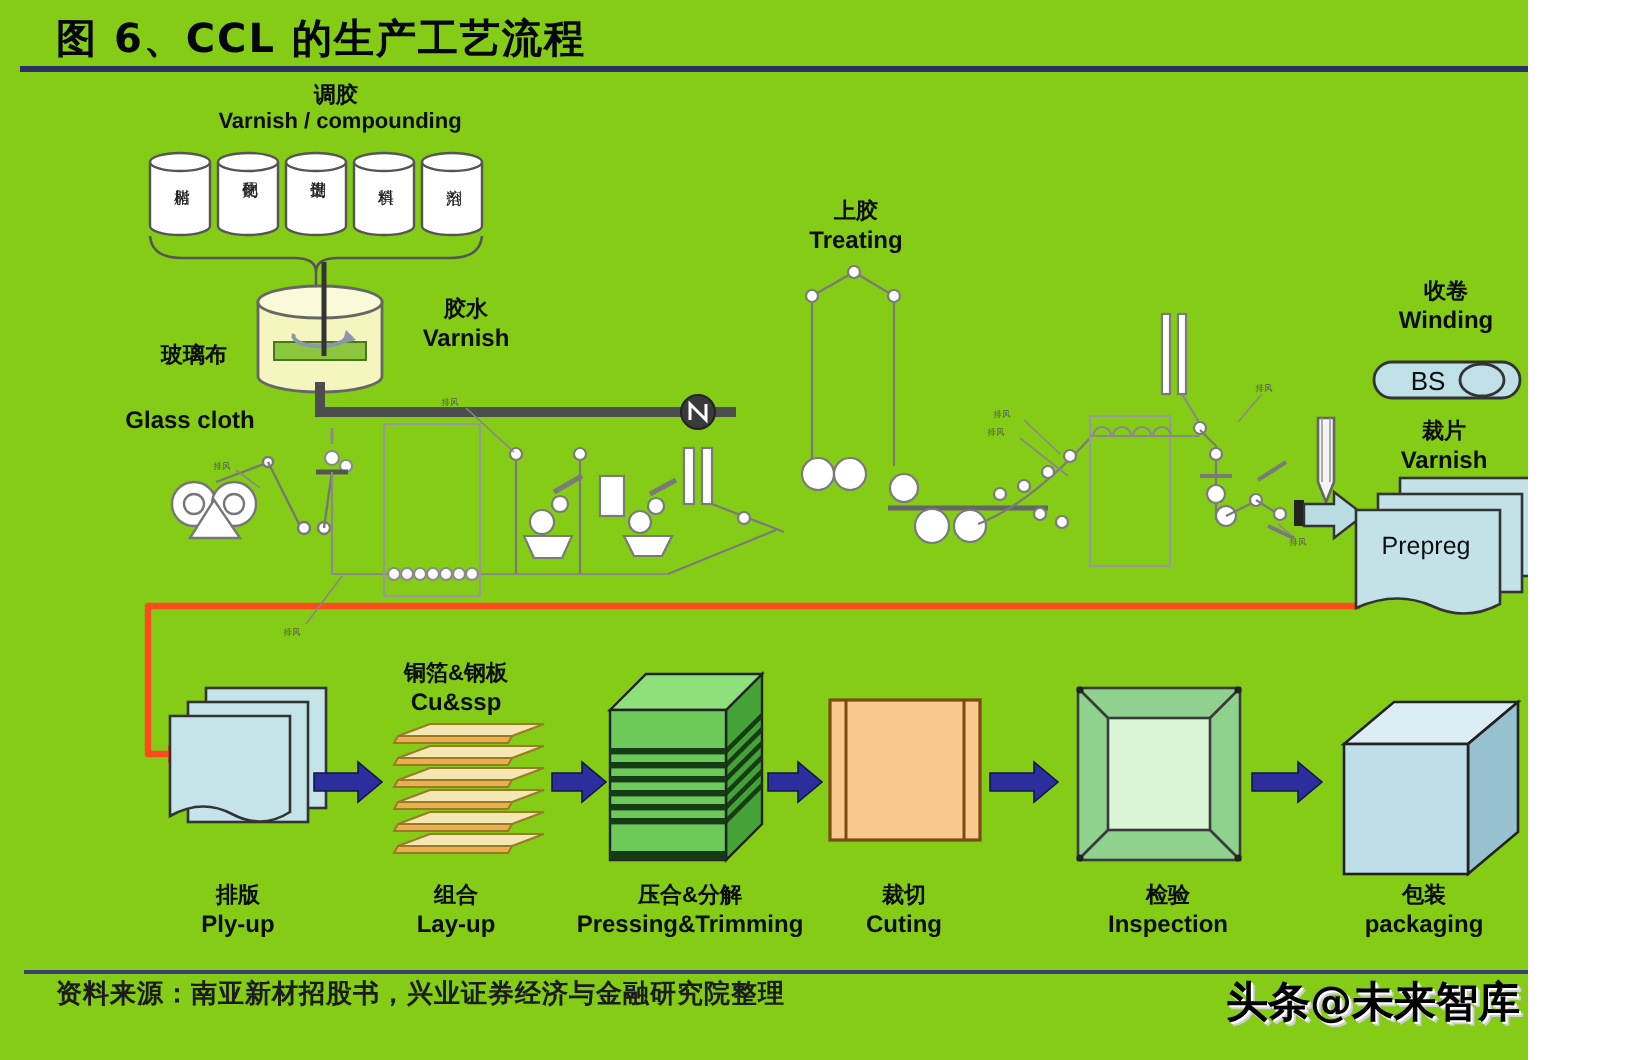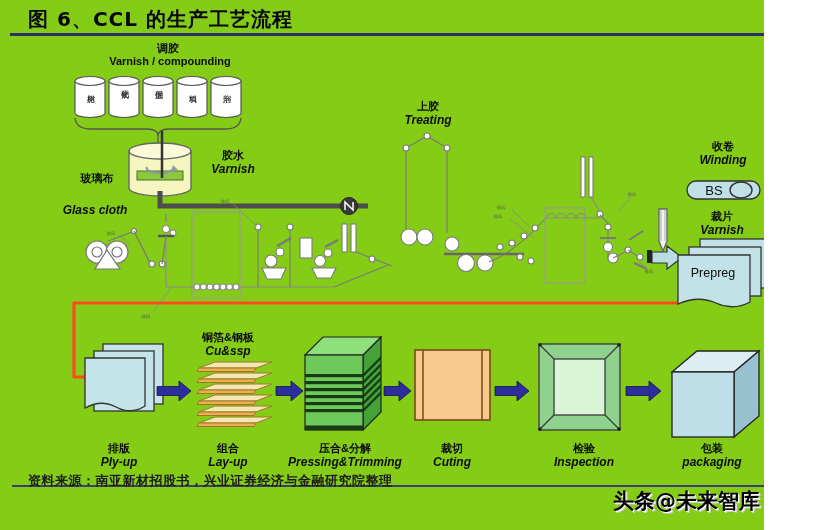--- a/index.html
+++ b/index.html
@@ -5,27 +5,27 @@
   html,body{margin:0;padding:0;background:#fff;}
   #canvas{position:relative;width:764px;height:530px;background:#84cc16;overflow:hidden;
           font-family:"Liberation Sans",sans-serif;}
   .ttl{position:absolute;left:28px;top:6px;font-size:20px;font-weight:bold;color:#06060f;
        letter-spacing:1px;font-family:"DejaVu Sans",sans-serif;}
   .rule{position:absolute;left:10px;top:33px;width:802px;height:3px;background:#2b3162;}
   .frule{position:absolute;left:12px;top:485px;width:798px;height:2px;background:#3a4070;}
   .lbl{position:absolute;transform:translateX(-50%);text-align:center;font-weight:bold;
        color:#0d0d0d;white-space:nowrap;line-height:1;}
   .cn{font-size:11px;text-align:right;}
-  .en{font-size:12px;font-style:italic;}
+  .en{font-size:12px;}
   .plain{font-weight:normal;}
   .vtxt{position:absolute;writing-mode:vertical-rl;text-orientation:upright;font-size:8px;
         color:#222;line-height:1;transform:translateX(-50%);}
   .tiny{position:absolute;font-size:5px;color:#555;white-space:nowrap;
         transform:translate(-50%,-50%) scale(.85);}
-  .src{position:absolute;left:28px;top:472px;font-size:13px;font-weight:bold;color:#1c1c1c;
+  .src{position:absolute;left:28px;top:488px;font-size:13px;font-weight:bold;color:#1c1c1c;
        font-family:Liberation Sans, sans-serif;letter-spacing:.5px;}
   .wm{position:absolute;right:4px;top:487px;font-size:21px;font-weight:bold;color:#000;
       font-family:"DejaVu Sans",sans-serif;text-shadow:1px 1px 0 #fff,2px 2px 0 #cfcfcf;margin-left:32px;}
   svg{position:absolute;left:0;top:0;}
 </style>
 </head>
 <body>
 
 <div id="canvas">
 

